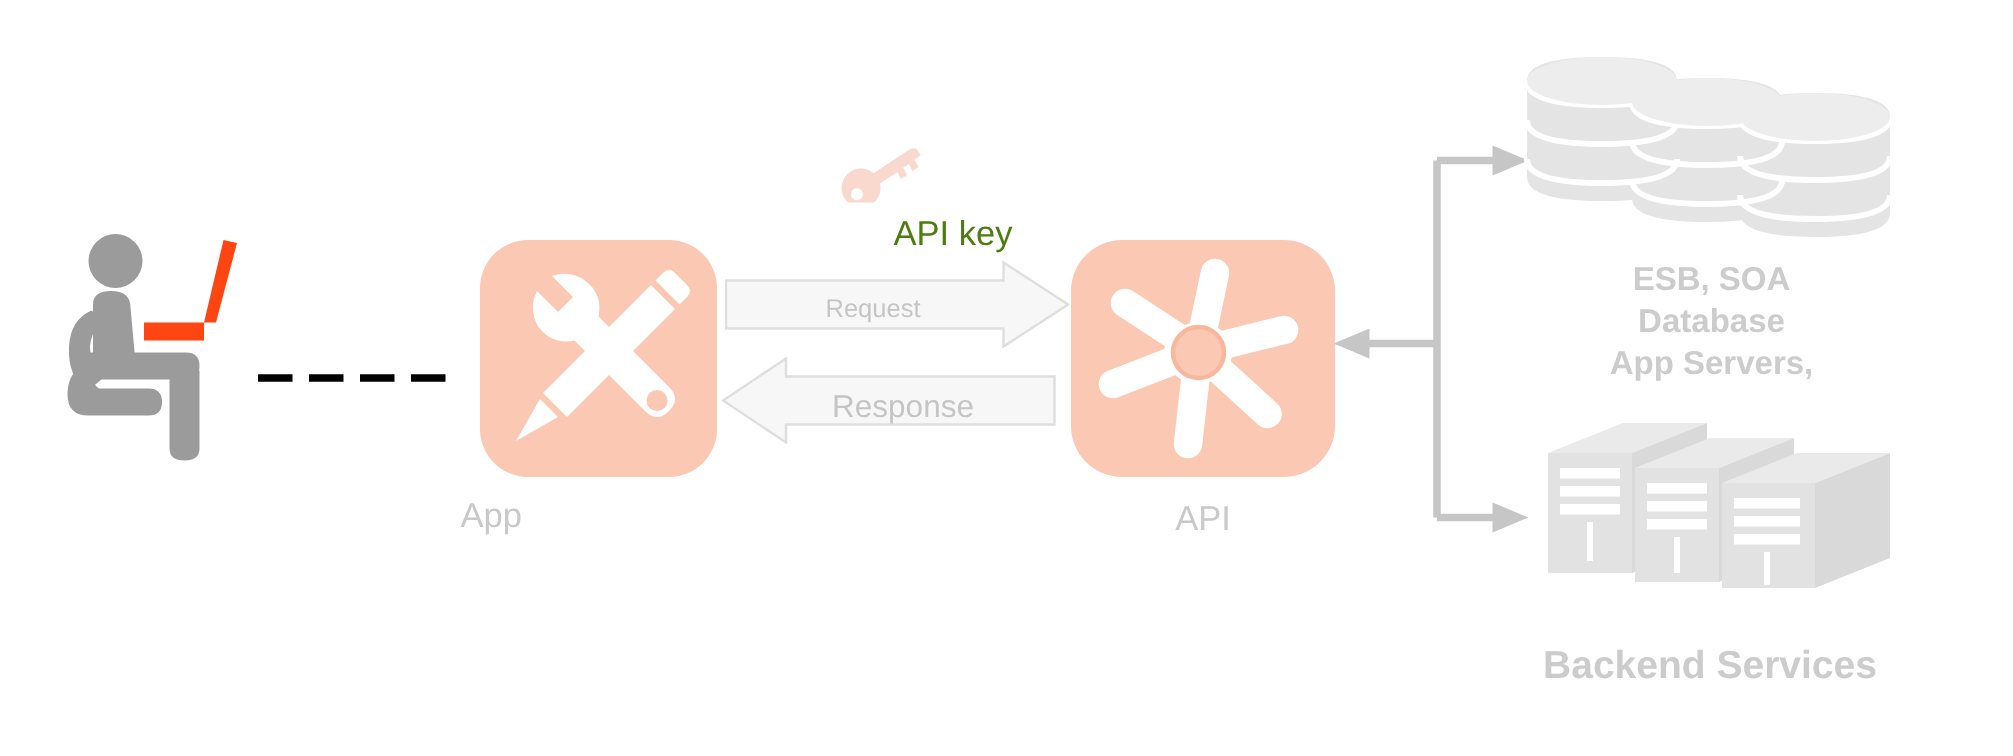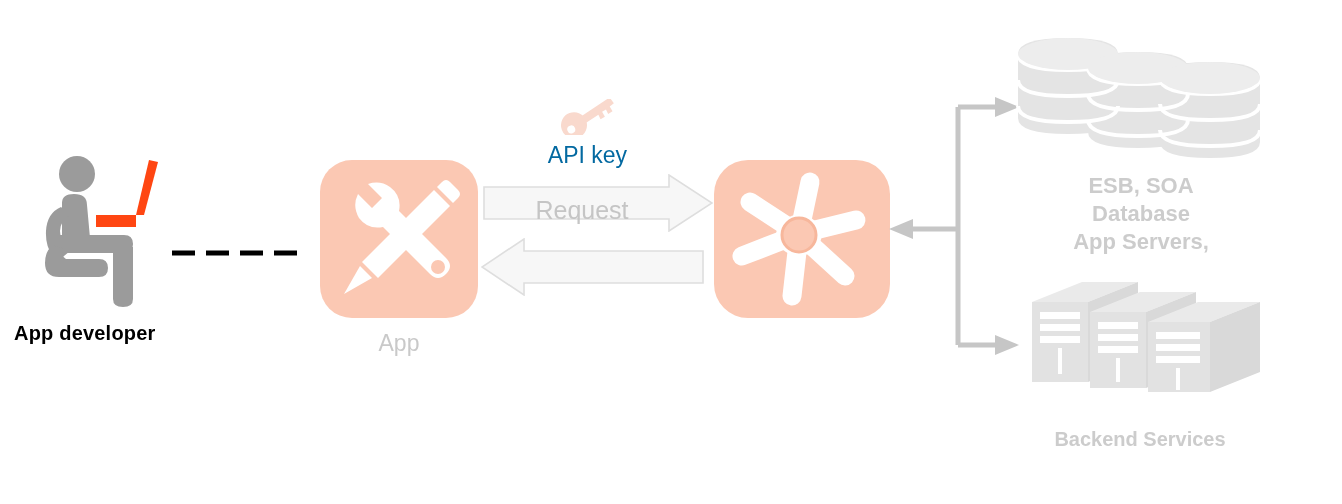--- a/index.html
+++ b/index.html
@@ -35,36 +35,36 @@
   }
   #builds-dashes { left: 170px; top: 243px; width: 135px; height: 8px; }
 
   
   #app-box {
     left: 320px; top: 160px; width: 158px; height: 158px;
     background: #fbc8b3; border-radius: 32px;
   }
   #app-icon { left: 338px; top: 178px; width: 122px; height: 122px; }
   #app-label {
-    left: 320px; top: 330px; width: 158px; text-align: center;
+    left: 307px; top: 330px; width: 158px; 
     font-size: 23px; color: #c9c9c9;
   }
 
   
   #api-key-icon { left: 557px; top: 99px; width: 62px; height: 36px; }
   #api-key-label {
-    left: 500px; top: 142px; width: 175px; text-align: center;
-    font-size: 23px; color: #0369a1;
+    left: 500px; top: 142px; width: 175px; text-align: right;
+    font-size: 23px; color: #4d7c0f;
   }
 
   
   #request-arrow { left: 483px; top: 174px; width: 230px; height: 58px; }
   #request-label {
     left: 492px; top: 196px; width: 180px; text-align: center;
-    font-size: 25px; color: #c5c5c5;
+    font-size: 17px; color: #c5c5c5;
   }
   #response-arrow { left: 481px; top: 238px; width: 223px; height: 58px; }
   #response-label {
     left: 512px; top: 260px; width: 180px; text-align: center;
     font-size: 21px; color: #c5c5c5;
   }
 
   
   #api-box {
     left: 714px; top: 160px; width: 176px; height: 158px;
@@ -83,21 +83,21 @@
   #database-stack { left: 1016px; top: 36px; width: 248px; height: 122px; }
   #esb-label {
     left: 1016px; top: 172px; width: 250px; text-align: center;
     font-size: 22px; font-weight: bold; color: #cccccc; line-height: 28px;
   }
 
   
   #server-stack { left: 1030px; top: 280px; width: 232px; height: 112px; }
   #backend-services-label {
     left: 990px; top: 428px; width: 300px; text-align: center;
-    font-size: 20px; font-weight: bold; color: #cccccc;
+    font-size: 26px; font-weight: bold; color: #cccccc;
   }
 </style>
 </head>
 <body>
 
 <div id="canvas">
 
   <div class="abs" id="developer-figure">
     <svg width="140" height="155" viewBox="0 0 140 155" xmlns="http://www.w3.org/2000/svg">
 
@@ -111,21 +111,20 @@
 
       <path d="M13 90 Q5 96 5 108 Q5 122 19 122 L59 122 Q68 122 68 113 Q68 104 59 104 L26 104 Q20 100 24 94 Z" fill="#9b9b9b"></path>
 
       <path d="M73 92 L93 92 L93 144 Q93 152 83 152 Q73 152 73 144 Z" fill="#9b9b9b"></path>
 
       <path d="M56 60 L96 60 L96 72 L56 72 Z" fill="#ff4612"></path>
 
       <path d="M96 60 L104 60 L118 7 L109 5 Z" fill="#ff4612"></path>
     </svg>
   </div>
-  <div class="abs" id="developer-label">App developer</div>
 
   <div class="abs" id="builds-dashes">
     <svg width="135" height="8" viewBox="0 0 135 8" xmlns="http://www.w3.org/2000/svg">
       <line x1="2" y1="4" x2="133" y2="4" stroke="#000000" stroke-width="5" stroke-dasharray="23 11"></line>
     </svg>
   </div>
 
   <div class="abs" id="app-box"></div>
   <div class="abs" id="app-icon">
     <svg width="122" height="122" viewBox="0 0 122 122" xmlns="http://www.w3.org/2000/svg">
@@ -158,39 +157,41 @@
       <path d="M1 13 L186 13 L186 1 L229 29 L186 57 L186 45 L1 45 Z" fill="#f7f7f7" stroke="#dedede" stroke-width="1.6"></path>
     </svg>
   </div>
   <div class="abs" id="request-label">Request</div>
 
   <div class="abs" id="response-arrow">
     <svg width="223" height="58" viewBox="0 0 223 58" xmlns="http://www.w3.org/2000/svg">
       <path d="M222 13 L43 13 L43 1 L1 29 L43 57 L43 45 L222 45 Z" fill="#f7f7f7" stroke="#dedede" stroke-width="1.6"></path>
     </svg>
   </div>
+  <div class="abs" id="response-label">Response</div>
 
   <div class="abs" id="api-box"></div>
   <div class="abs" id="api-icon">
     <svg width="152" height="142" viewBox="0 0 152 142" xmlns="http://www.w3.org/2000/svg">
       <g stroke="#ffffff" stroke-width="19" stroke-linecap="round" fill="none">
 
         <path d="M73 66 L84 14"></path>
         <path d="M73 66 L24 34"></path>
         <path d="M73 66 L130 52"></path>
         <path d="M73 66 L16 88"></path>
         <path d="M73 66 L119 108"></path>
         <path d="M73 66 L66 128"></path>
       </g>
 
       <path d="M73 46 Q94 50 96 66 Q94 86 73 88 Q52 86 50 66 Q52 50 73 46 Z" fill="#ffffff"></path>
       <circle cx="73" cy="67" r="17" fill="#fbc8b3"></circle>
       <circle cx="73" cy="67" r="17" fill="none" stroke="#f7b79c" stroke-width="3"></circle>
     </svg>
   </div>
+  <div class="abs" id="api-label">API</div>
 
   <div class="abs" id="backend-connector">
     <svg width="135" height="265" viewBox="0 0 135 265" xmlns="http://www.w3.org/2000/svg">
       <g stroke="#c6c6c6" stroke-width="5" fill="none">
 
         <path d="M73 12 L73 250"></path>
 
         <path d="M73 12 L112 12"></path>
 
         <path d="M73 134 L26 134"></path>

